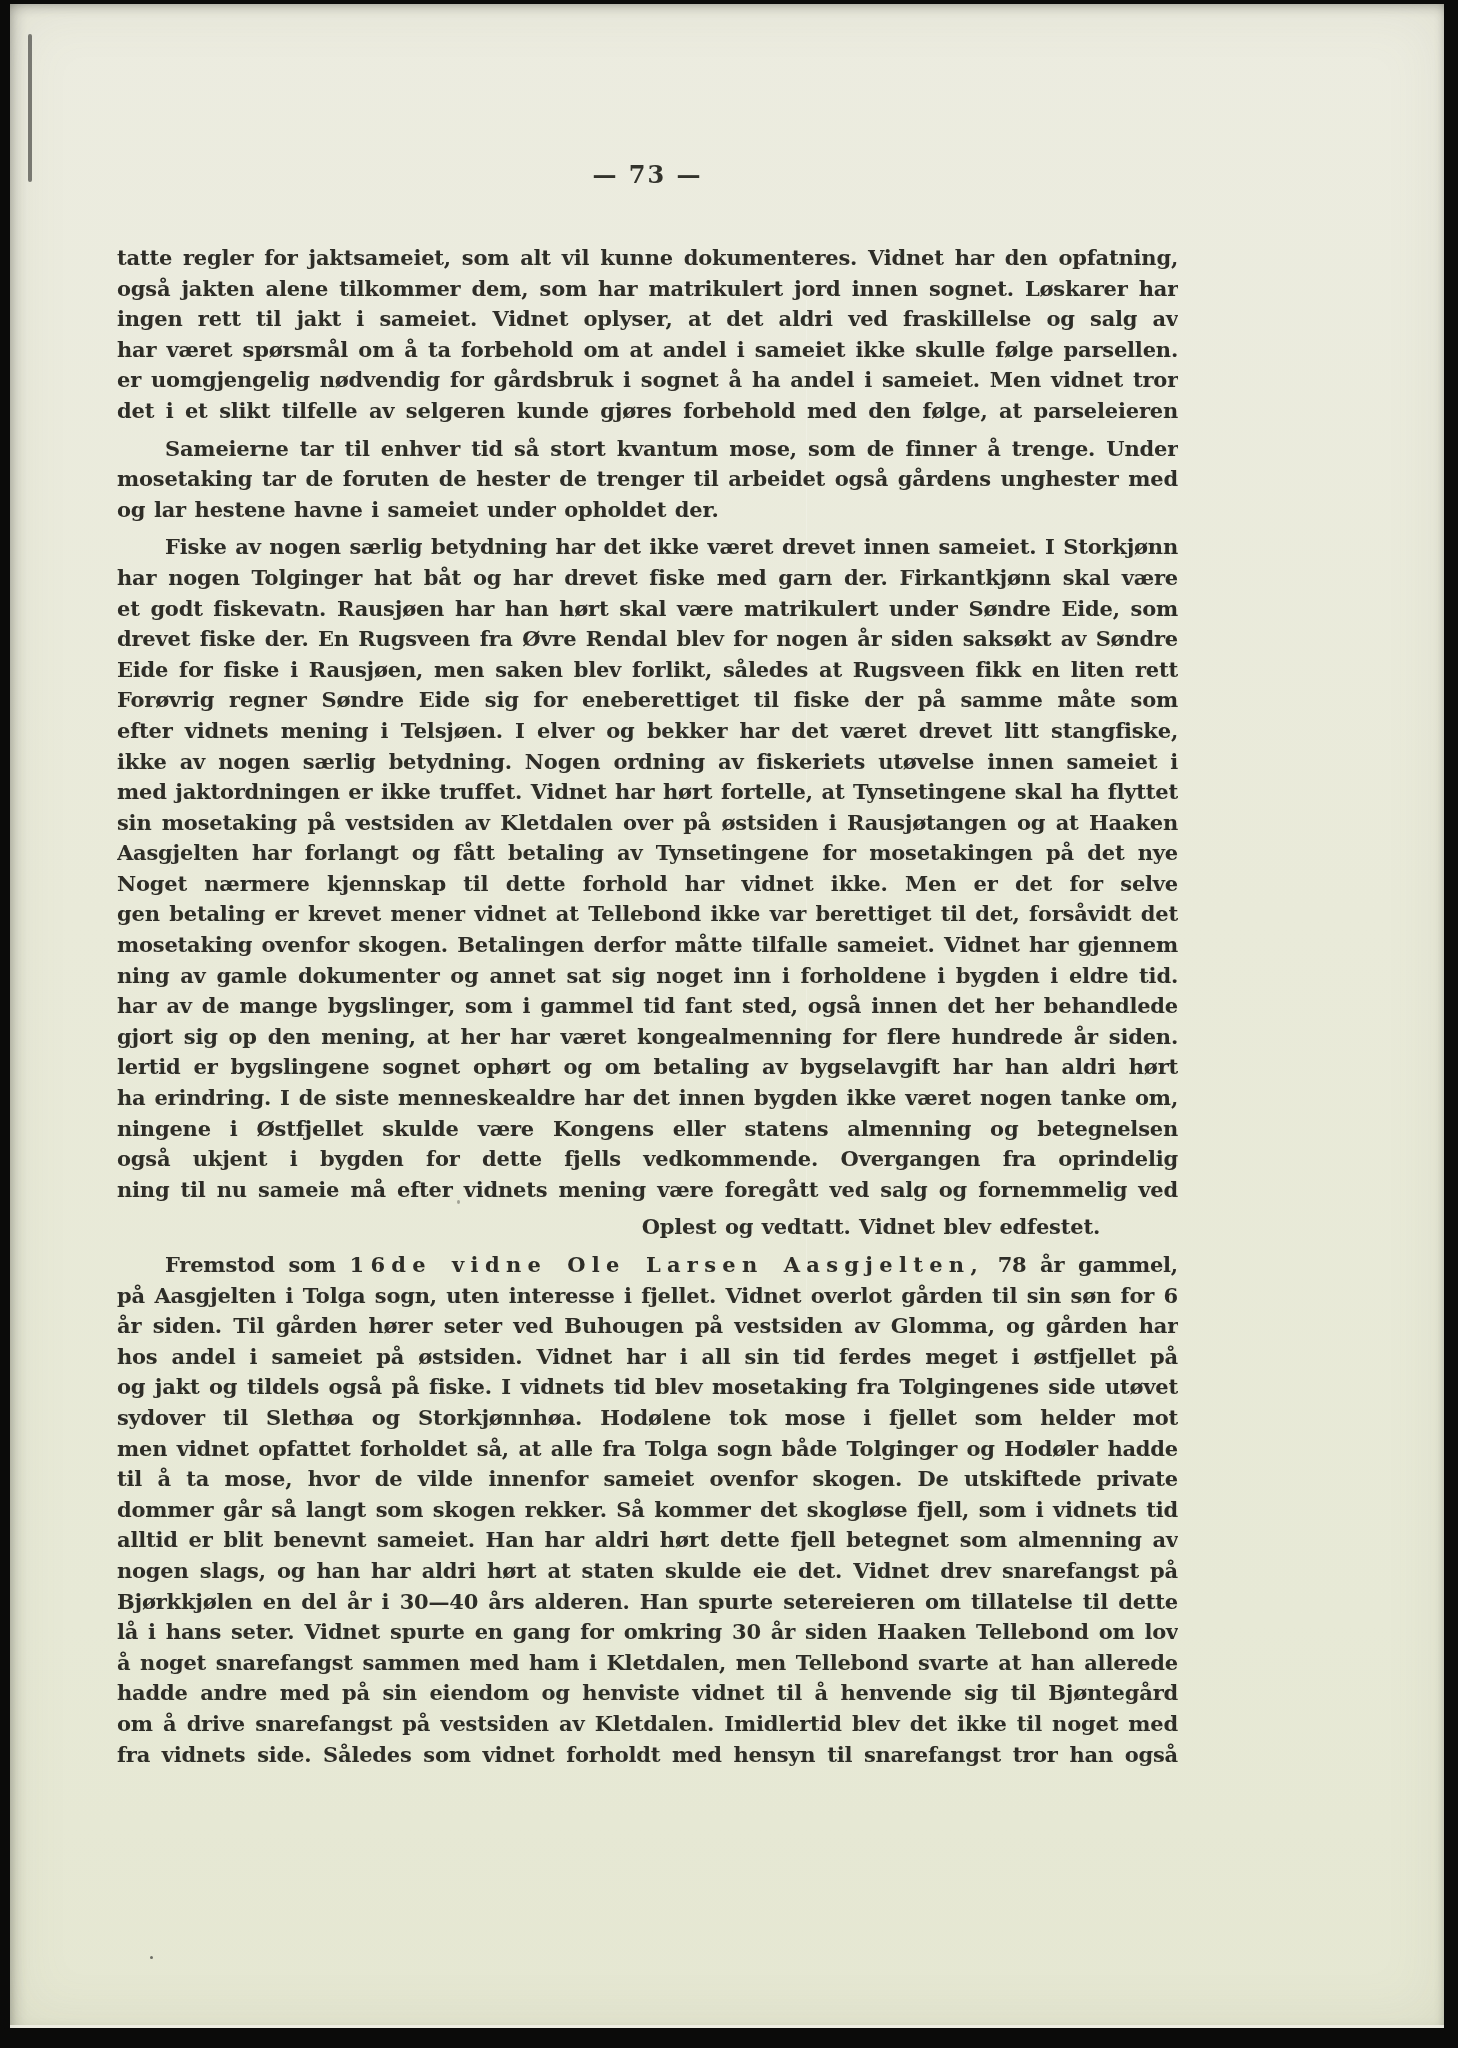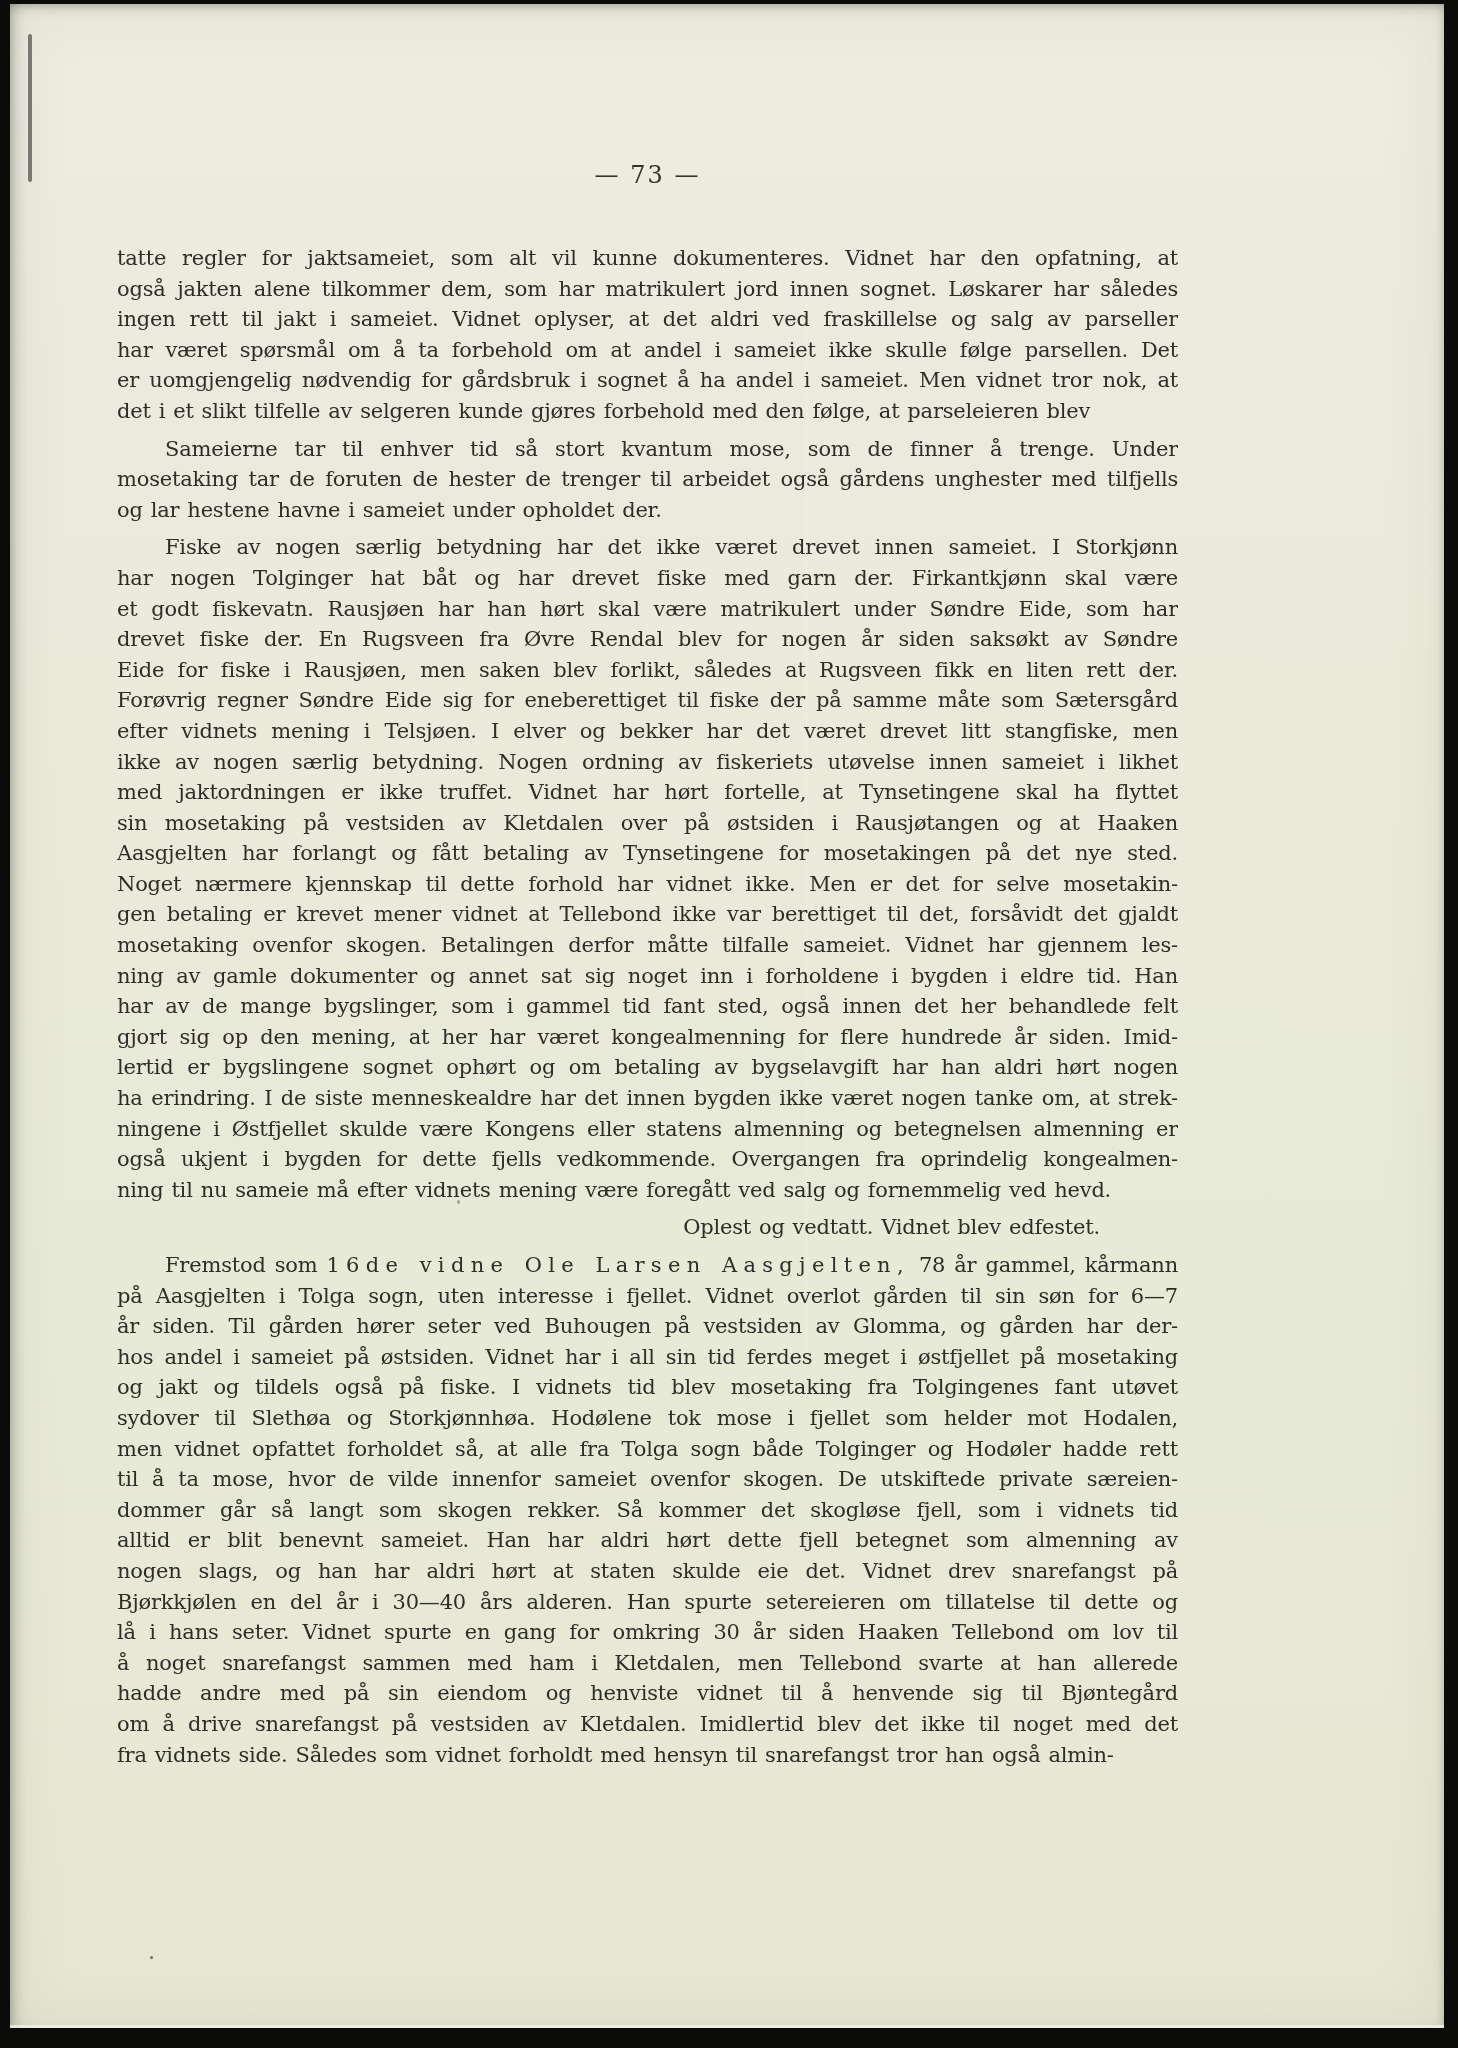--- a/index.html
+++ b/index.html
@@ -1,17 +1,17 @@
 <!DOCTYPE html>
 <html><head>
 <meta charset="utf-8">
 <style>
   html,body{margin:0;padding:0;background:#0b0b0a;}
   #scan{position:relative;width:1458px;height:2048px;background:#0b0b0a;overflow:hidden;
-        font-family:"DejaVu Serif", serif;}
+        font-family:"DejaVu Serif", serif;font-weight:bold;}
   #paper{position:absolute;left:10px;top:4px;right:14px;bottom:20px;
          background:linear-gradient(180deg,#ecece0 0%,#e9ead9 45%,#e7e9d6 80%,#e5e7d2 100%);
          box-shadow:inset 0 0 60px rgba(120,120,90,.12),
                     inset 10px 0 18px -10px rgba(0,0,0,.35),
                     inset -6px 0 12px -8px rgba(0,0,0,.25),
                     inset 0 8px 14px -8px rgba(0,0,0,.30);}
   #paper:after{content:"";position:absolute;left:0;right:0;bottom:0;height:3px;background:#f4f2ea;opacity:.8;}
   .artifact{position:absolute;background:#1d1d1b;}
   #fold-line{position:absolute;width:1px;background:rgba(255,255,255,.22);}
   #page-number{position:absolute;left:110px;top:160px;width:1075px;text-align:center;
@@ -78,21 +78,21 @@
         <div class="bline">ning til nu sameie må efter vidnets mening være foregått ved salg og fornemmelig ved hevd.</div>
       </div>
       <div class="para closing">
         <div class="bline">Oplest og vedtatt.  Vidnet blev edfestet.</div>
       </div>
       <div class="para body">
         <div class="bline indent"><span>Fremstod som </span><span class="spaced">16de vidne Ole Larsen Aasgjelten,</span><span> 78 år gammel, kårmann</span></div>
         <div class="bline">på Aasgjelten i Tolga sogn, uten interesse i fjellet. Vidnet overlot gården til sin søn for 6—7</div>
         <div class="bline">år siden. Til gården hører seter ved Buhougen på vestsiden av Glomma, og gården har der-</div>
         <div class="bline">hos andel i sameiet på østsiden. Vidnet har i all sin tid ferdes meget i østfjellet på mosetaking</div>
-        <div class="bline">og jakt og tildels også på fiske. I vidnets tid blev mosetaking fra Tolgingenes fant utøvet</div>
+        <div class="bline">og jakt og tildels også på fiske. I vidnets tid blev mosetaking fra Tolgingenes side utøvet</div>
         <div class="bline">sydover til Slethøa og Storkjønnhøa. Hodølene tok mose i fjellet som helder mot Hodalen,</div>
         <div class="bline">men vidnet opfattet forholdet så, at alle fra Tolga sogn både Tolginger og Hodøler hadde rett</div>
         <div class="bline">til å ta mose, hvor de vilde innenfor sameiet ovenfor skogen. De utskiftede private særeien-</div>
         <div class="bline">dommer går så langt som skogen rekker. Så kommer det skogløse fjell, som i vidnets tid</div>
         <div class="bline">alltid er blit benevnt sameiet. Han har aldri hørt dette fjell betegnet som almenning av</div>
         <div class="bline">nogen slags, og han har aldri hørt at staten skulde eie det. Vidnet drev snarefangst på</div>
         <div class="bline">Bjørkkjølen en del år i 30—40 års alderen. Han spurte setereieren om tillatelse til dette og</div>
         <div class="bline">lå i hans seter. Vidnet spurte en gang for omkring 30 år siden Haaken Tellebond om lov til</div>
         <div class="bline">å noget snarefangst sammen med ham i Kletdalen, men Tellebond svarte at han allerede</div>
         <div class="bline">hadde andre med på sin eiendom og henviste vidnet til å henvende sig til Bjøntegård</div>

